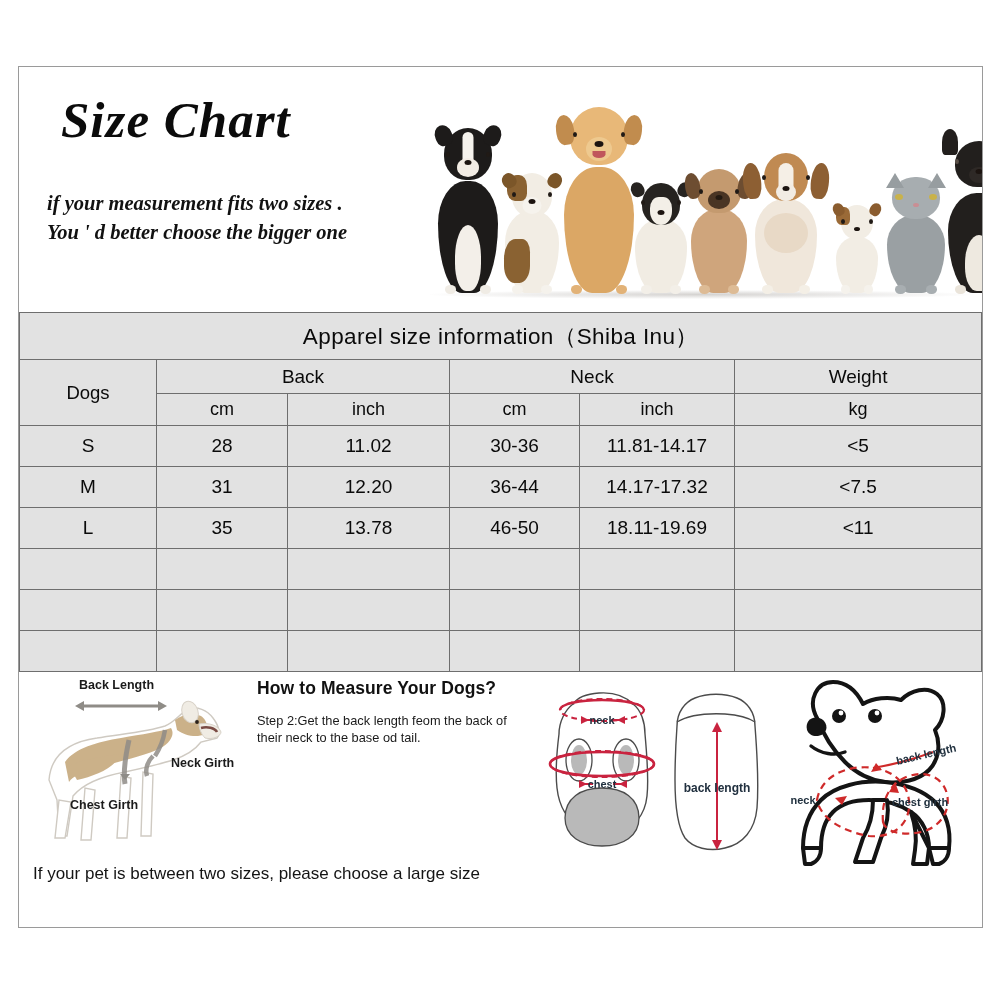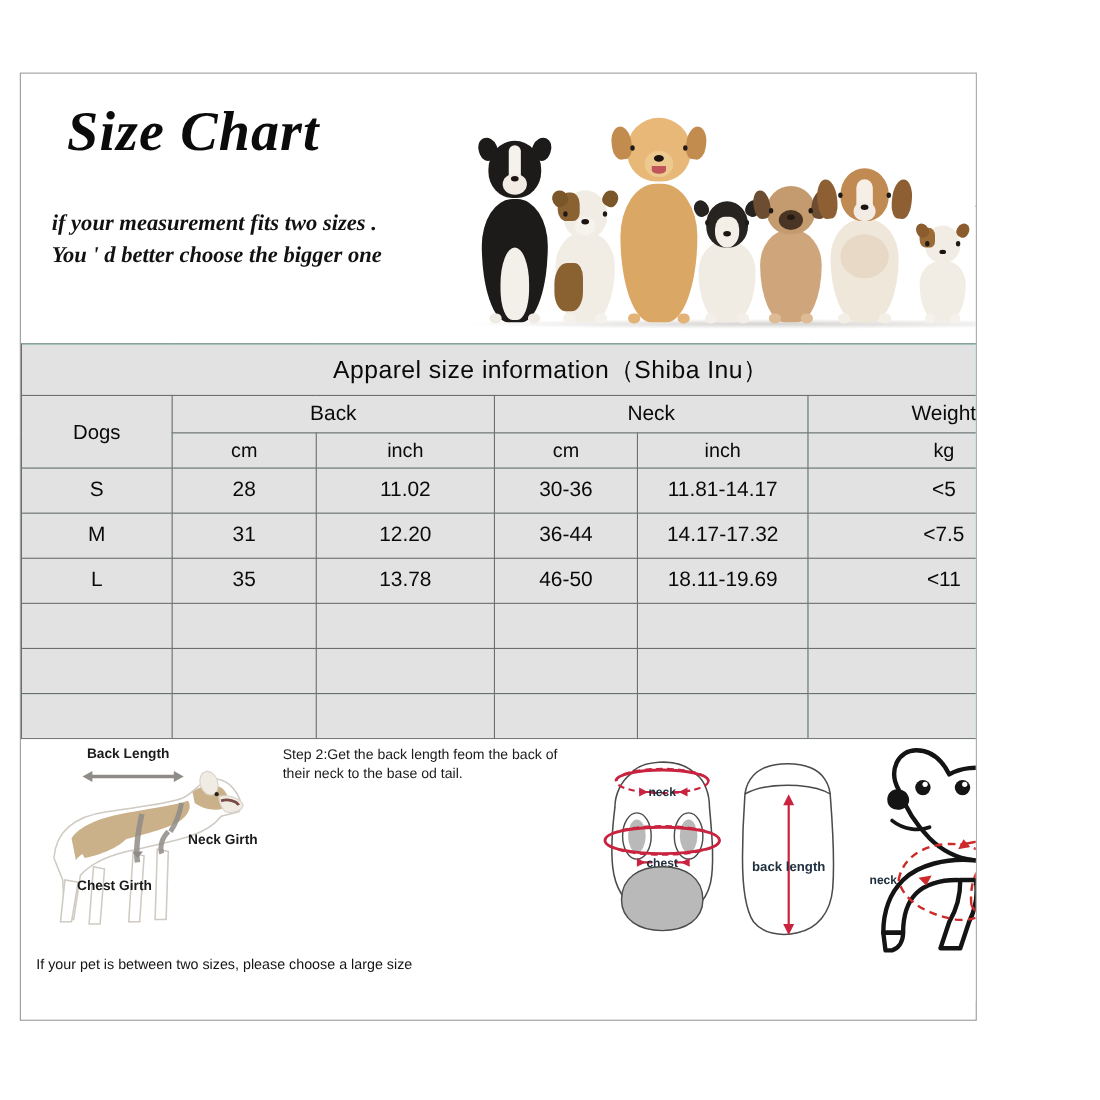--- a/index.html
+++ b/index.html
@@ -3,21 +3,21 @@
 <meta charset="utf-8">
 <style>
   html,body{margin:0;padding:0;}
   body{
     width:1000px;height:1000px;background:#ffffff;
     font-family:"Liberation Sans", sans-serif;
     -webkit-font-smoothing:antialiased;
   }
   .page{position:absolute;left:0;top:0;width:1000px;height:1000px;background:#fff;}
   .frame{
-    position:absolute;left:18px;top:66px;width:870px;height:862px;
+    position:absolute;left:18px;top:66px;width:965px;height:862px;
     border:1.5px solid #9a9a9a;background:#fff;box-sizing:border-box;
     overflow:hidden;
   }
 
   
   .header-band{position:relative;height:245px;width:100%;background:#fff;overflow:hidden;}
   .title-main{
     position:absolute;left:42px;top:24px;
     font-family:"Liberation Serif", serif;
     font-weight:bold;font-style:italic;font-size:51px;color:#0b0b0b;
@@ -43,21 +43,21 @@
   .pet .eye{position:absolute;width:4px;height:5px;border-radius:50%;background:#201a16;}
   .pet .nose{position:absolute;left:50%;transform:translateX(-50%);
     width:7px;height:5px;border-radius:50%;background:#1c1410;}
   .pet .chest{position:absolute;left:50%;transform:translateX(-50%);bottom:2px;
     border-radius:50% 50% 42% 42%;}
   .pet .paw{position:absolute;bottom:-1px;width:11px;height:9px;border-radius:46%;}
   .shadow{position:absolute;left:10px;bottom:12px;width:545px;height:9px;
     background:radial-gradient(ellipse at 50% 50%, rgba(150,145,140,.40), rgba(255,255,255,0) 72%);}
 
   
-  .tbl{width:100%;border-collapse:collapse;table-layout:fixed;background:#5eead4;}
+  .tbl{width:100%;border-collapse:collapse;table-layout:fixed;background:#4c1d95;}
   .tbl td,.tbl th{
     border:1.2px solid #6e6e6e;background:#e2e2e2;color:#0a0a0a;
     text-align:center;vertical-align:middle;font-weight:normal;
     font-family:"Liberation Sans", sans-serif;padding:0;
   }
   .cap-cell{font-size:22.5px;font-weight:bold;height:46px;letter-spacing:.4px;}
   .grp{font-size:19px;height:33px;}
   .unit{font-size:18px;height:31px;}
   .sizehdr{font-size:18.5px;}
   .dcell{font-size:19px;height:40px;}
@@ -78,21 +78,21 @@
 
   .howto{position:absolute;left:238px;top:6px;width:268px;}
   .howto h3{margin:0 0 14px 0;font-size:17.5px;font-weight:bold;color:#111;letter-spacing:.1px;}
   .howto p{margin:0 0 14px 0;font-size:12.8px;line-height:16.6px;color:#1a1a1a;}
 
   .diagB{position:absolute;left:510px;top:4px;width:240px;height:190px;}
   .diagC{position:absolute;left:758px;top:0px;width:206px;height:200px;}
 
   .foot{
     position:absolute;left:14px;bottom:26px;
-    font-size:13px;color:#141414;white-space:nowrap;
+    font-size:17px;color:#141414;white-space:nowrap;
   }
   .gtxt{font-family:"Liberation Sans", sans-serif;font-weight:bold;fill:#21303f;}
   .gtxt-sm{font-family:"Liberation Sans", sans-serif;font-weight:bold;fill:#20303e;}
 </style>
 </head>
 <body>
 
 <div class="page">
  <div class="frame">
 
@@ -343,20 +343,21 @@
         <line x1="56" y1="30" x2="136" y2="30" stroke="#8f8c87" stroke-width="3.2"></line>
         <path d="M50,30 l9,-5 l0,10 z" fill="#8f8c87"></path>
         <path d="M142,30 l-9,-5 l0,10 z" fill="#8f8c87"></path>
       </svg>
       <div class="lbl lbl-bl" style="left:54px;top:2px;">Back Length</div>
       <div class="lbl lbl-bl" style="left:146px;top:80px;">Neck Girth</div>
       <div class="lbl lbl-bl" style="left:45px;top:122px;">Chest Girth</div>
     </div>
 
     <div class="howto">
+      <h3>How to Measure Your Dogs?</h3>
       <p>Step 2:Get the back length feom the back of their neck to the base od tail.</p>
     </div>
 
     <div class="diagB">
       <svg width="240" height="190" viewBox="0 0 240 190">
 
         <g stroke="#4b4b4b" stroke-width="1.4" fill="#ffffff">
           <path d="M30,58 C30,46 36,34 44,28 L52,24 C60,20 74,20 86,22 C94,24 100,26 104,28 C112,34 116,46 116,58
                    C118,80 120,102 118,120 C116,140 104,152 90,156 C76,160 62,158 52,152 C38,144 30,130 28,112 C26,94 28,74 30,58 Z"></path>
           <path d="M44,28 C48,22 56,18 70,17 C84,16 96,20 104,28"></path>

